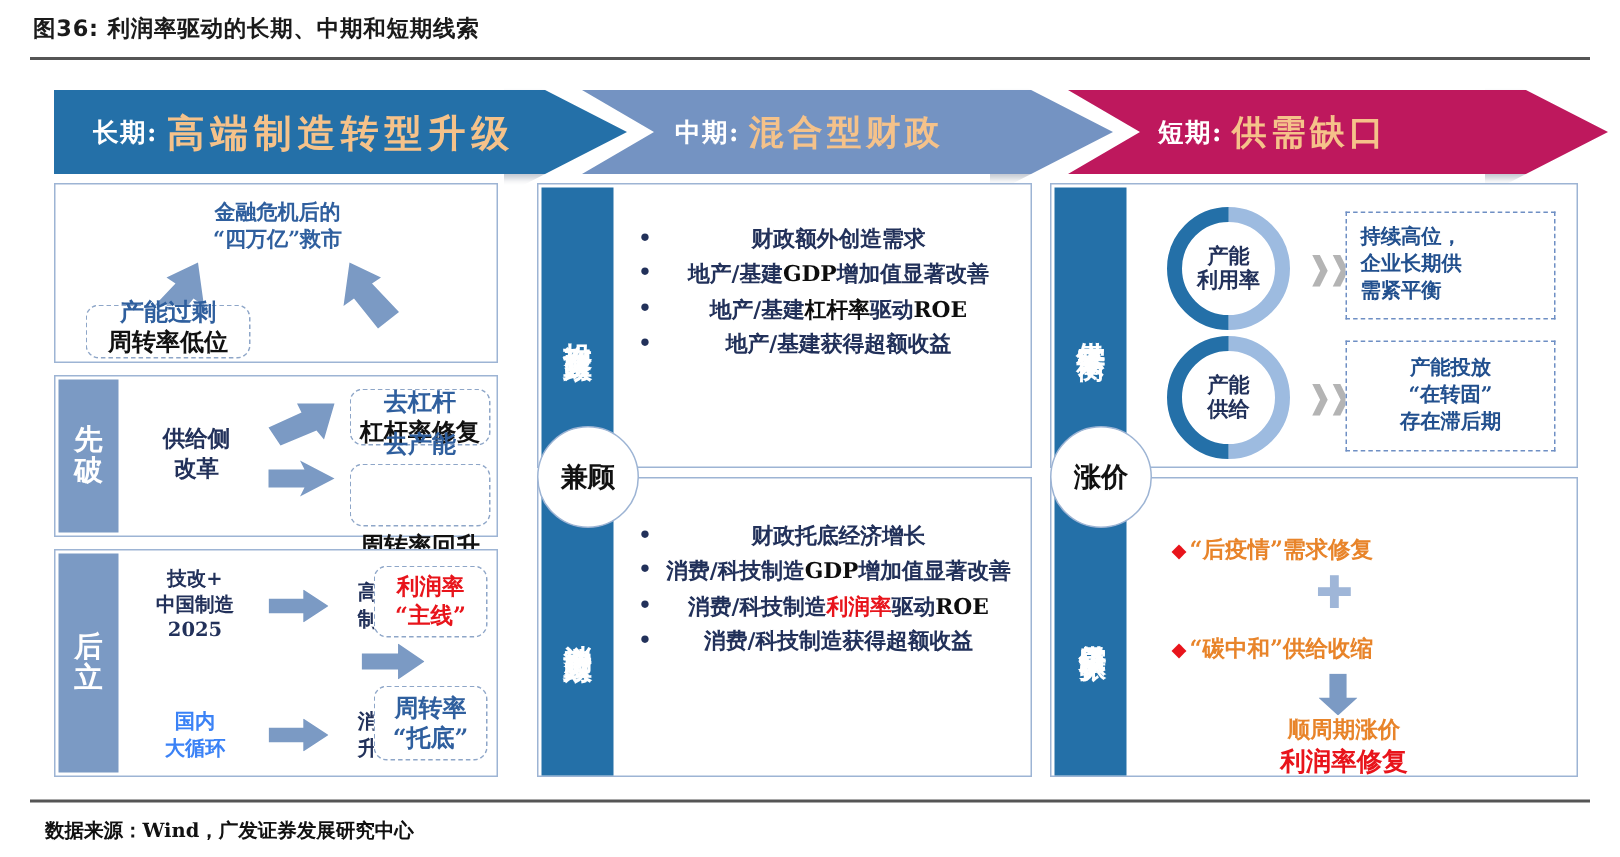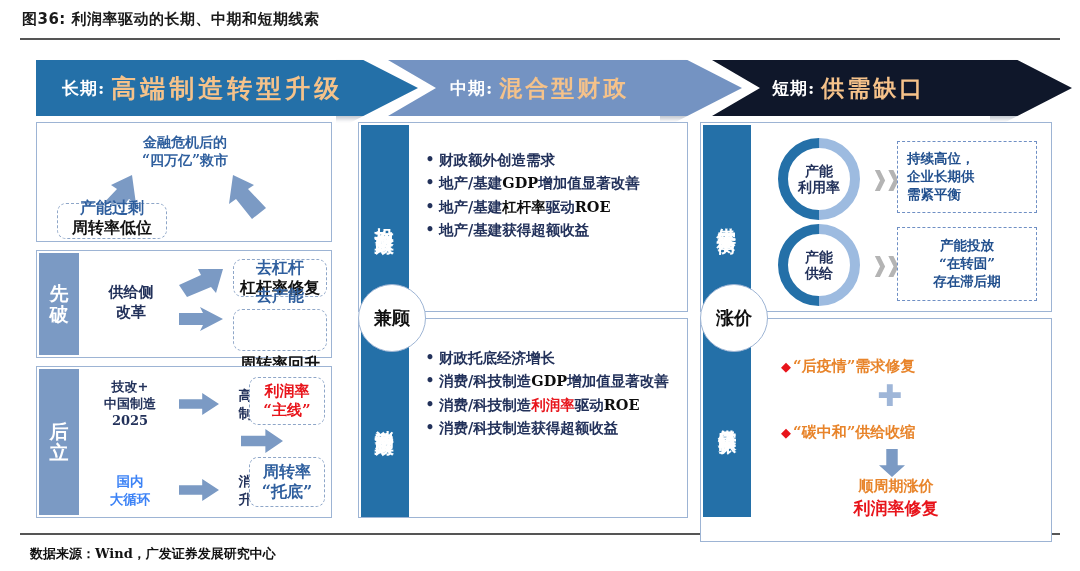--- a/index.html
+++ b/index.html
@@ -45,21 +45,21 @@
     left:36px;width:382px;background:#2470a8;
     clip-path:polygon(0 0,300px 0,300px -14px,382px 28px,300px 70px,300px 56px,0 56px);
     padding-left:26px;box-sizing:border-box;
   }
   #arrow-mid{
     left:388px;width:354px;background:#7493c2;
     clip-path:polygon(0 0,272px 0,272px -14px,354px 28px,272px 70px,272px 56px,0 56px,48px 28px);
     padding-left:62px;box-sizing:border-box;
   }
   #arrow-short{
-    left:712px;width:360px;background:#0f172a;
+    left:712px;width:360px;background:#be185d;
     clip-path:polygon(0 0,278px 0,278px -14px,360px 28px,278px 70px,278px 56px,0 56px,48px 28px);
     padding-left:60px;box-sizing:border-box;
   }
   #arrow-long .t-theme{font-size:25px;letter-spacing:4px;}
   #arrow-mid .t-theme{font-size:23px;}
   #arrow-short .t-theme{font-size:23px;}
 
   
   .col{position:absolute;}
   #col-long{left:36px;top:122px;width:296px;height:396px;}
@@ -104,21 +104,21 @@
   .barrow.d{clip-path:polygon(28% 0,72% 0,72% 58%,100% 58%,50% 100%,0 58%,28% 58%);}
 
   
   .bullets{
     position:absolute;box-sizing:border-box;
     font-family:"DejaVu Serif","Liberation Serif",serif;
     color:#22315a;font-size:14.5px;line-height:1.55;font-weight:bold;
   }
   .bullets .row{display:flex;align-items:flex-start;margin-bottom:1px;}
   .bullets .dot{width:18px;flex:none;text-align:center;color:#22315a;font-size:14px;line-height:1.55;}
-  .bullets .body{flex:1;}
+  .bullets .body{flex:1;text-align:center;}
   .bullets .hl-red{color:#e8141b;}
   .bullets .hl-bk{color:#0d0d0d;}
 
   
   .cbadge{
     position:absolute;border-radius:50%;background:#fff;
     border:1.5px solid #9db4d4;
     display:flex;align-items:center;justify-content:center;
     font-family:"DejaVu Serif","Liberation Serif",serif;
     font-weight:bold;color:#111;z-index:6;
@@ -362,21 +362,21 @@
         <span>产能投放</span>
         <span>“在转固”</span>
         <span>存在滞后期</span>
       </div>
     </div>
 
     <div class="cbadge" style="left:0px;top:162px;width:66px;height:66px;font-size:18px;">
       <span>涨价</span>
     </div>
 
-    <div class="panel" style="left:0;top:196px;width:352px;height:224px;">
+    <div class="panel" style="left:0;top:196px;width:352px;height:200px;">
       <div class="vbar" style="left:2px;top:2px;width:48px;height:196px;background:#2470a8;font-size:18px;letter-spacing:1px;">
         <span style="writing-mode:vertical-rl;text-orientation:upright;line-height:1.26;">供需缺口扩张</span>
       </div>
 
       <div class="kline" style="left:80px;top:38px;font-size:15px;">
         <span class="diamond">◆</span><span class="orange">“后疫情”需求修复</span>
       </div>
 
       <div class="plus" style="left:176px;top:62px;">✚</div>
 

